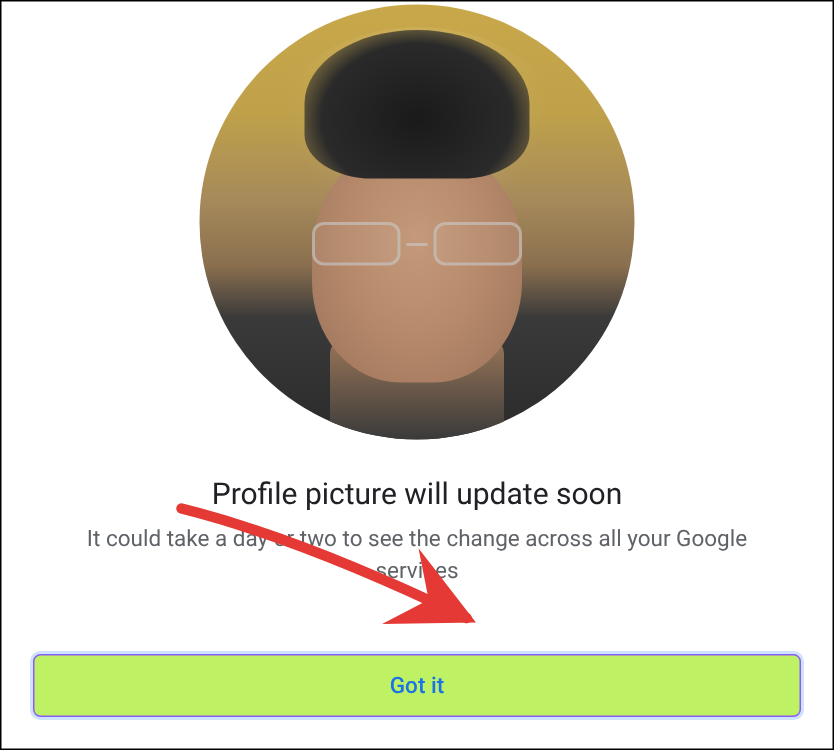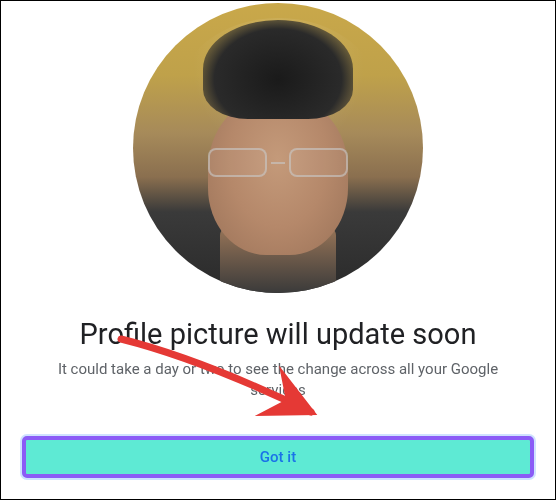--- a/index.html
+++ b/index.html
@@ -82,21 +82,21 @@
       border: 2px solid rgba(200,200,200,0.6);
       border-radius: 8px;
       background: rgba(255,255,255,0.05);
     }
     .bridge {
       width: 10%;
       height: 2px;
       background: rgba(200,200,200,0.6);
     }
     .heading {
-      font-size: 29px;
+      font-size: 20px;
       font-weight: 400;
       color: #202124;
       margin-top: 24px;
       text-align: center;
     }
     .subtext {
       font-size: 15px;
       color: #5f6368;
       margin-top: 8px;
       text-align: center;
@@ -104,22 +104,22 @@
       max-width: 460px;
     }
     .button-wrap {
       width: 100%;
       margin-top: auto;
       position: relative;
     }
     .got-it-btn {
       width: 100%;
       height: 44px;
-      background: #5eead4;
-      border: 5px solid #8b5cf6;
+      background: #bef264;
+      border: 2px solid #8b5cf6;
       border-radius: 6px;
       outline: 2px solid #cfe2ff;
       outline-offset: -1px;
       color: #1a73e8;
       font-size: 15px;
       font-weight: 500;
       font-family: inherit;
       cursor: pointer;
       display: flex;
       align-items: center;

